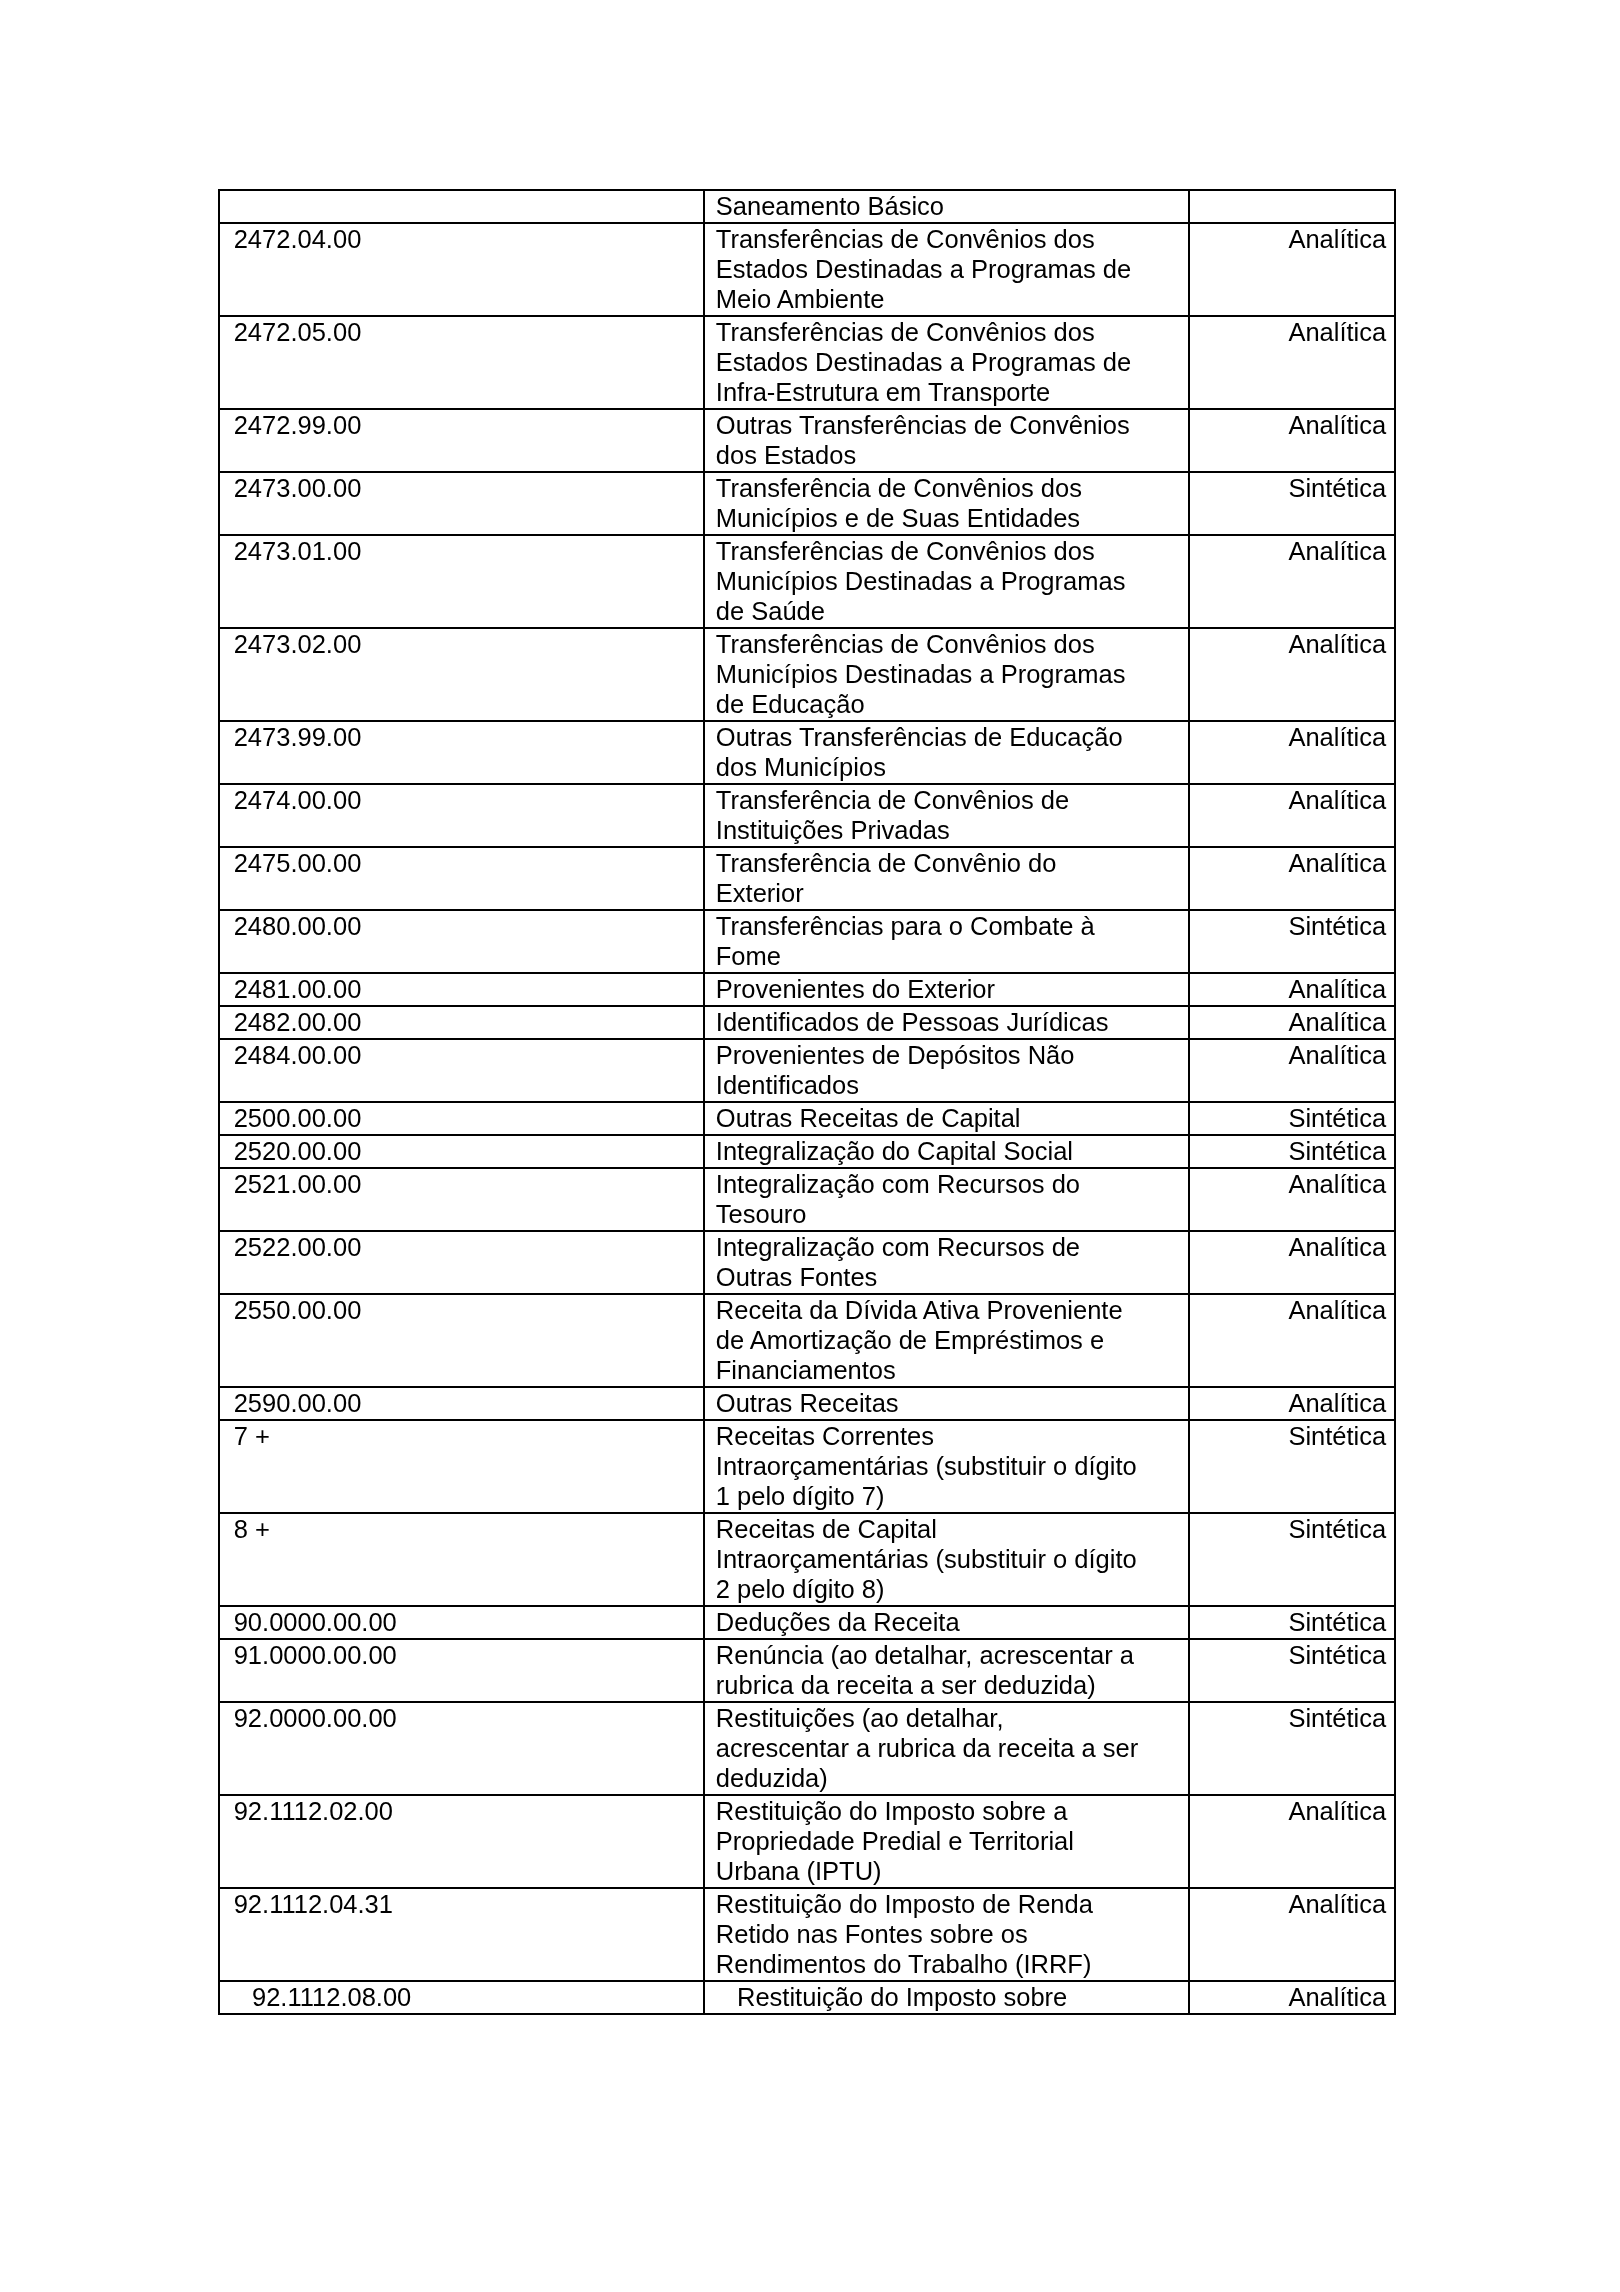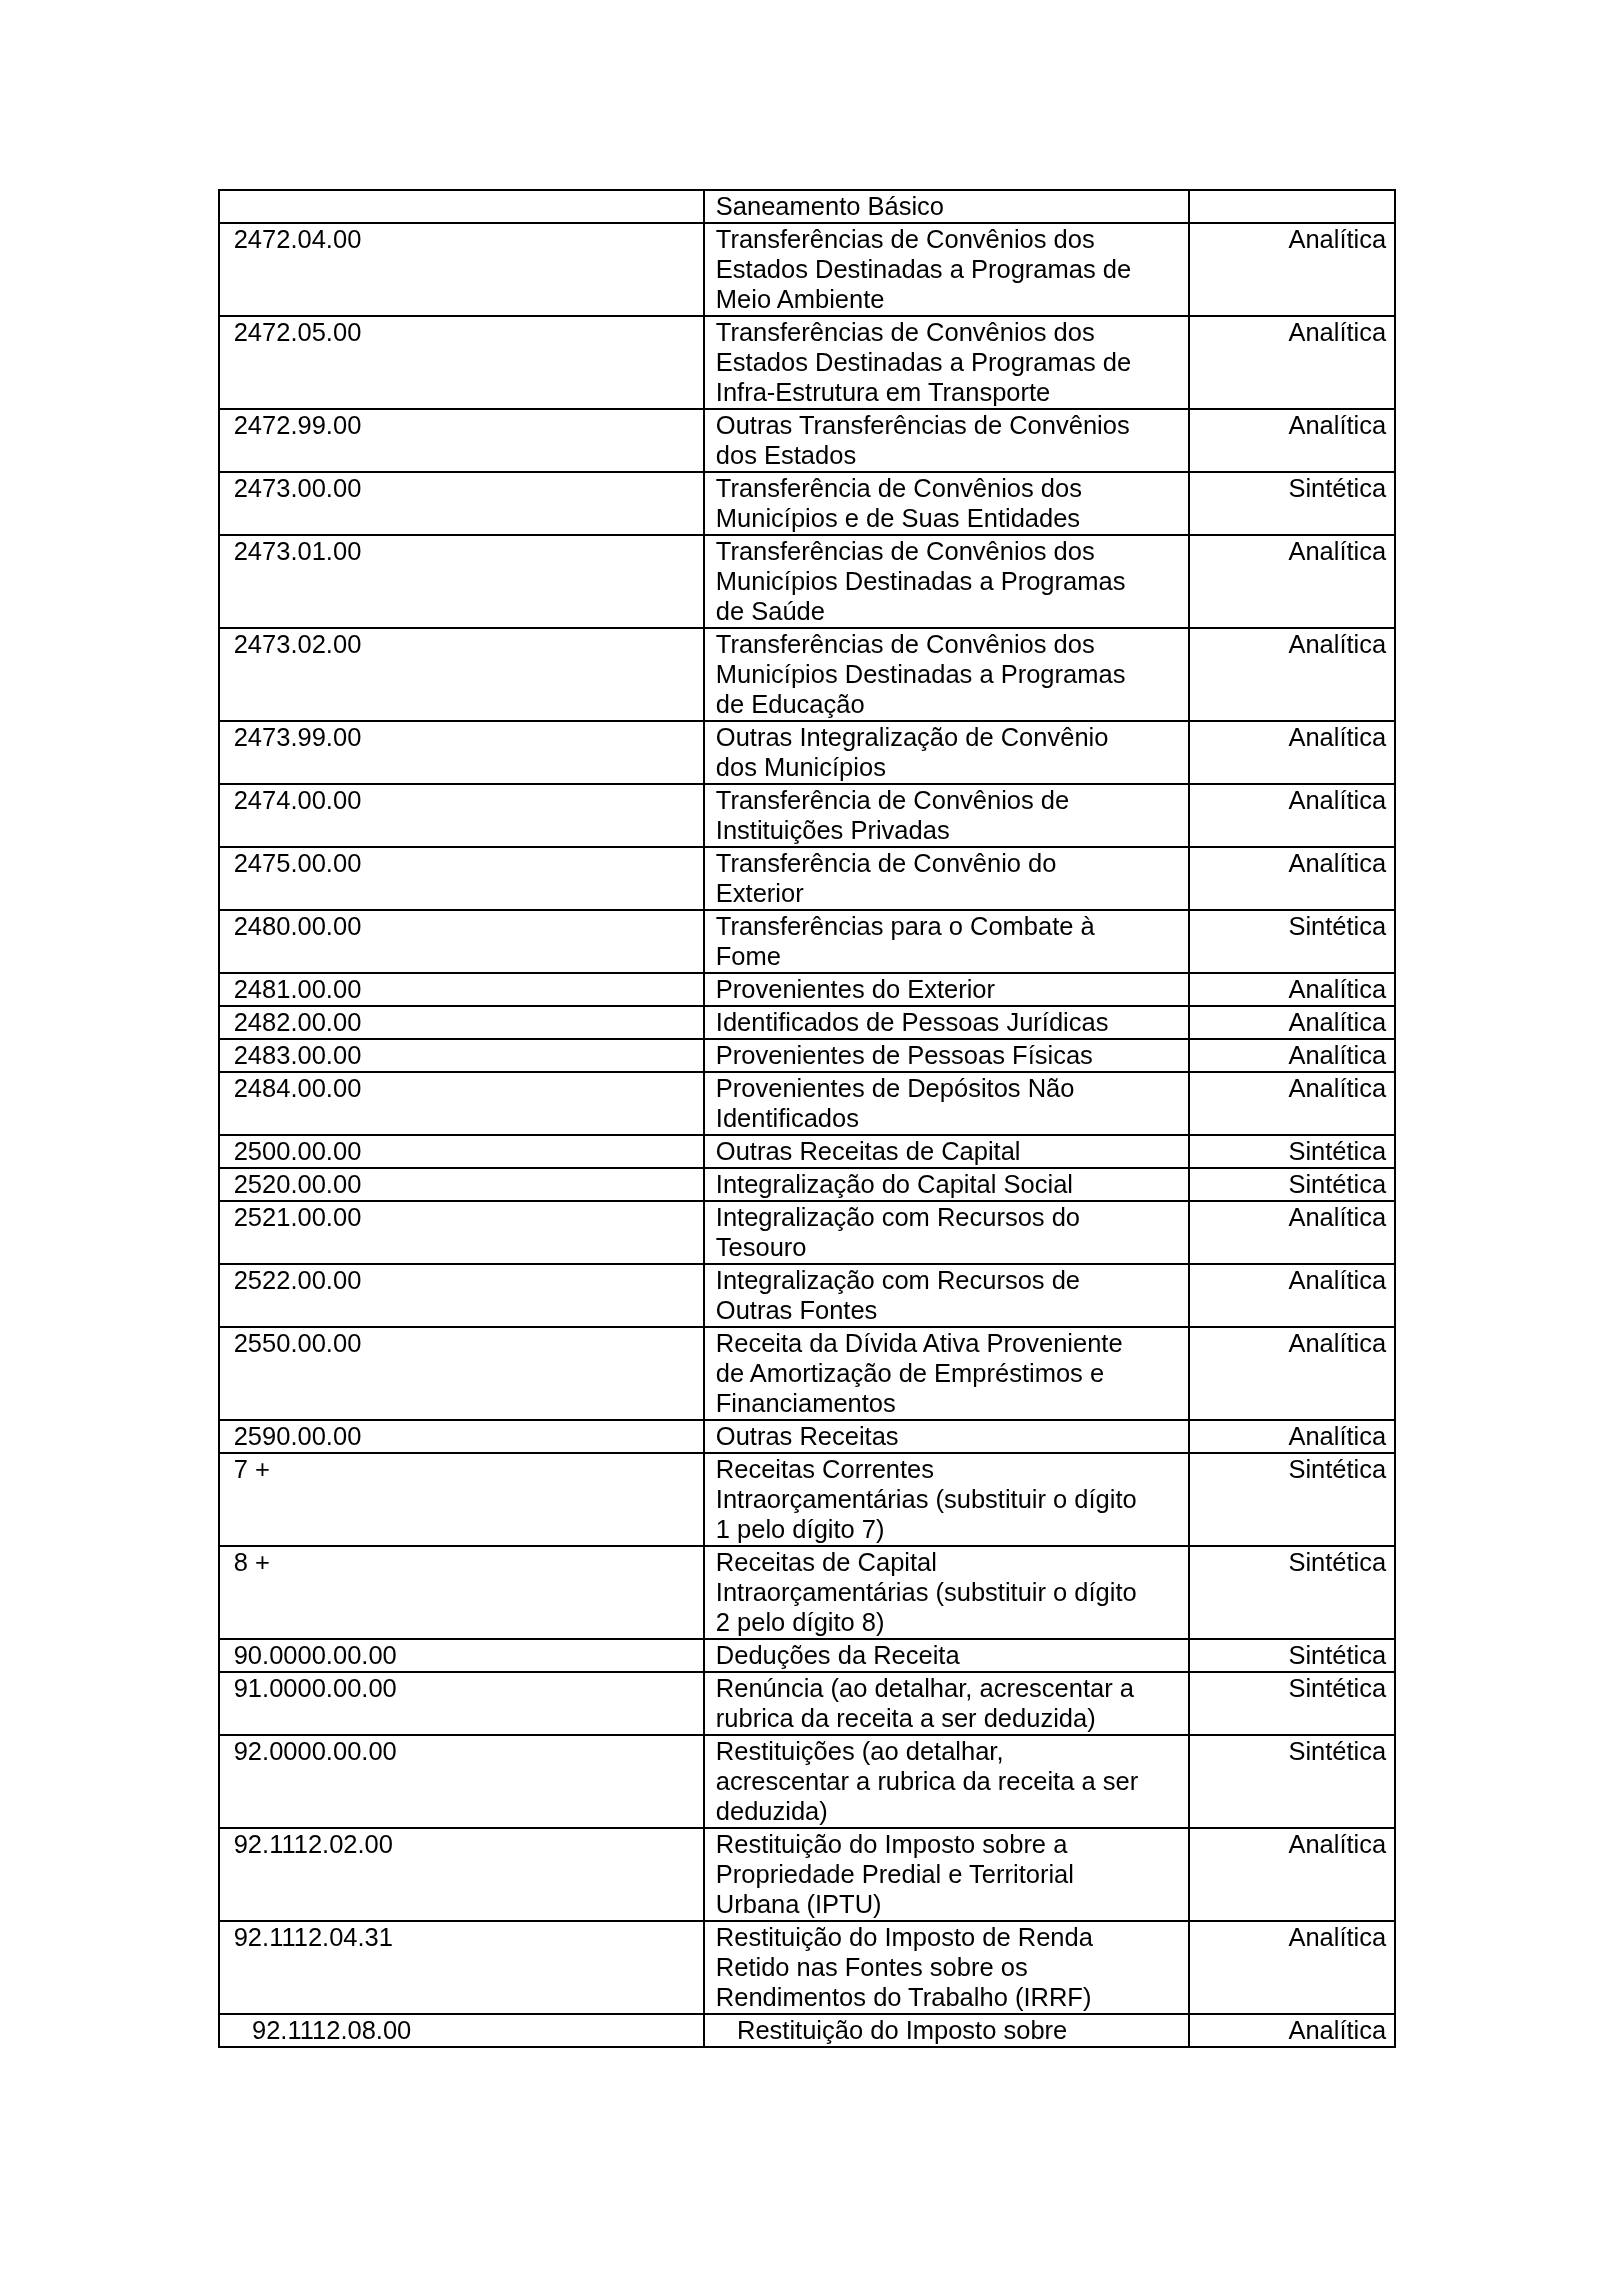--- a/index.html
+++ b/index.html
@@ -94,21 +94,21 @@
           <td class="col-desc">Transferências de Convênios dos Municípios Destinadas a Programas de Saúde</td>
           <td class="col-type">Analítica</td>
         </tr>
         <tr>
           <td class="col-code">2473.02.00</td>
           <td class="col-desc">Transferências de Convênios dos Municípios Destinadas a Programas de Educação</td>
           <td class="col-type">Analítica</td>
         </tr>
         <tr>
           <td class="col-code">2473.99.00</td>
-          <td class="col-desc">Outras Integralização de Convênio dos Municípios</td>
+          <td class="col-desc">Outras Transferências de Educação dos Municípios</td>
           <td class="col-type">Analítica</td>
         </tr>
         <tr>
           <td class="col-code">2474.00.00</td>
           <td class="col-desc">Transferência de Convênios de Instituições Privadas</td>
           <td class="col-type">Analítica</td>
         </tr>
         <tr>
           <td class="col-code">2475.00.00</td>
           <td class="col-desc">Transferência de Convênio do Exterior</td>
@@ -120,25 +120,20 @@
           <td class="col-type">Sintética</td>
         </tr>
         <tr>
           <td class="col-code">2481.00.00</td>
           <td class="col-desc">Provenientes do Exterior</td>
           <td class="col-type">Analítica</td>
         </tr>
         <tr>
           <td class="col-code">2482.00.00</td>
           <td class="col-desc">Identificados de Pessoas Jurídicas</td>
-          <td class="col-type">Analítica</td>
-        </tr>
-        <tr>
-          <td class="col-code">2483.00.00</td>
-          <td class="col-desc">Provenientes de Pessoas Físicas</td>
           <td class="col-type">Analítica</td>
         </tr>
         <tr>
           <td class="col-code">2484.00.00</td>
           <td class="col-desc">Provenientes de Depósitos Não Identificados</td>
           <td class="col-type">Analítica</td>
         </tr>
         <tr>
           <td class="col-code">2500.00.00</td>
           <td class="col-desc">Outras Receitas de Capital</td>

